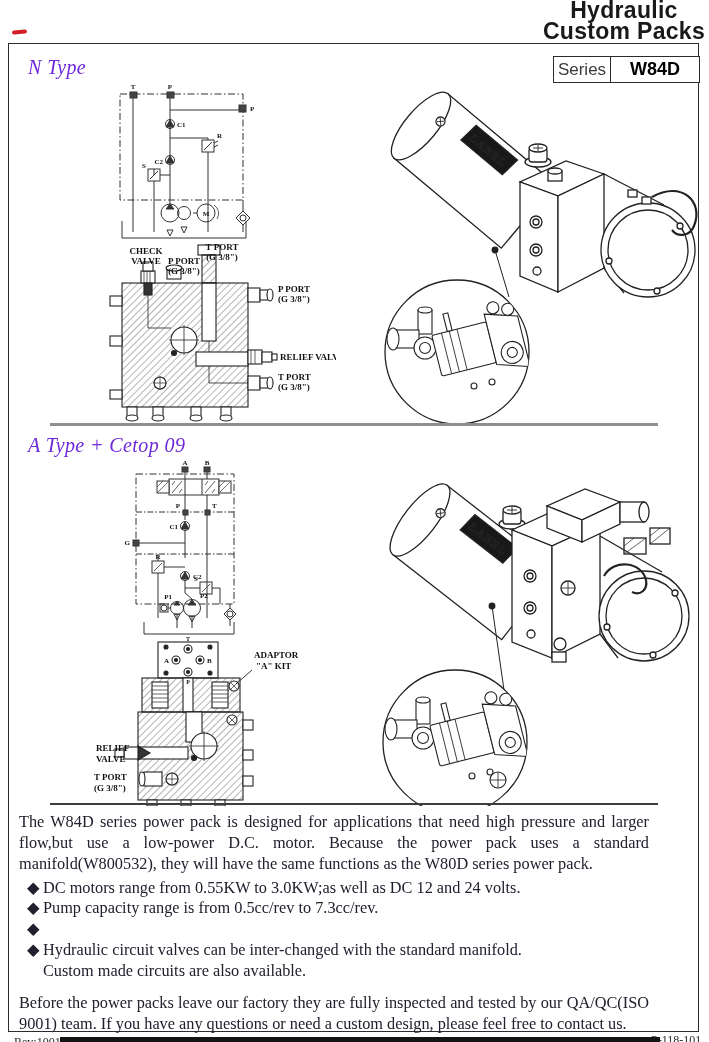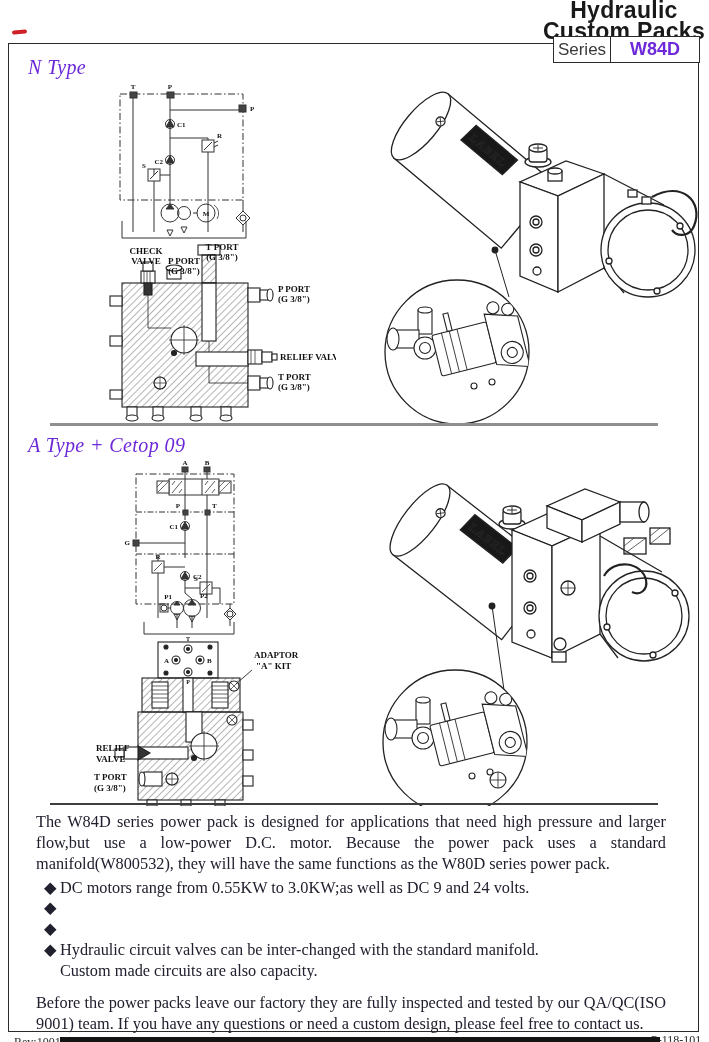--- a/index.html
+++ b/index.html
@@ -8,31 +8,31 @@
     position:relative; width:709px; height:1042px; background:#ffffff;
     font-family:"Liberation Serif", serif; color:#1c1c1c; overflow:hidden;
   }
   .abs { position:absolute; }
   
   .title { top:0px; right:4px; text-align:center; font-family:"Liberation Sans", sans-serif;
            font-weight:bold; font-size:23px; line-height:21px; color:#191919; letter-spacing:.3px; }
   .logo-mark { left:12px; top:30px; width:15px; height:4px; background:#cf2127; border-radius:2px;
                transform:rotate(-6deg); }
   .main-border { left:8px; top:43px; width:691px; height:989px; border:1.6px solid #2b2b2b; }
-  .series-table { left:553px; top:36px; width:147px; height:27px; display:flex; background:#fff;
+  .series-table { left:553px; top:56px; width:147px; height:27px; display:flex; background:#fff;
                   border:1.8px solid #2b2b2b; font-family:"Liberation Sans", sans-serif; }
   .series-cell { display:flex; align-items:center; justify-content:center; }
   .series-label { width:57px; font-size:17px; color:#3a3a3a; border-right:1.8px solid #2b2b2b; }
-  .series-value { flex:1; font-size:18px; font-weight:bold; color:#6d28d9; }
+  .series-value { flex:1; font-size:18px; font-weight:bold; color:#000000; }
   
   .sec-head { font-size:20px; color:#6d28d9; letter-spacing:.4px;font-style:italic; }
   .divider1 { left:50px; top:423px; width:608px; height:3px; background:#8f8f8f; }
   .divider2 { left:50px; top:803px; width:608px; height:2px; background:#3d3d3d; }
   
-  .bodytext { left:36px; top:812px; width:630px; font-size:16.3px; line-height:1.28;
+  .bodytext { left:19px; top:812px; width:630px; font-size:16.3px; line-height:1.28;
               color:#20202e; }
   .bodytext p.just { text-align:justify; }
   .bullets { margin-top:3px; }
   .bullet-row { display:flex; padding-left:8px; }
   .bullet-ch { width:16px; flex:0 0 16px; }
   .bullet-extra { padding-left:24px; }
   .para2 { margin-top:11px; }
   
   .footer-rev { left:14px; top:1035px; font-size:12px; color:#2a2a2a; }
   .footer-ref { left:651px; top:1033px; font-size:12px; color:#2a2a2a; }
@@ -489,33 +489,34 @@
     </g>
   </svg>
 
   <div class="abs divider2"></div>
 
   <div class="abs bodytext">
     <p class="just">The W84D series power pack is designed for applications that need high pressure and larger flow,but use a low-power D.C. motor. Because the power pack uses a standard manifold(W800532), they will have the same functions as the W80D series power pack.</p>
     <div class="bullets">
       <div class="bullet-row">
         <span class="bullet-ch">◆</span>
-        <span>DC motors range from 0.55KW to 3.0KW;as well as DC 9 and 24 volts.</span>
+        <span>DC motors range from 0.55KW to 3.0KW;as well as DC 12 and 24 volts.</span>
       </div>
       <div class="bullet-row">
         <span class="bullet-ch">◆</span>
+        <span>Pump capacity range is from 0.5cc/rev to 7.3cc/rev.</span>
       </div>
       <div class="bullet-row">
         <span class="bullet-ch">◆</span>
       </div>
       <div class="bullet-row">
         <span class="bullet-ch">◆</span>
         <span>Hydraulic circuit valves can be inter-changed with the standard manifold.</span>
       </div>
-      <div class="bullet-extra">Custom made circuits are also capacity.</div>
+      <div class="bullet-extra">Custom made circuits are also available.</div>
     </div>
     <p class="just para2">Before the power packs leave our factory they are fully inspected and tested by our QA/QC(ISO 9001) team. If you have any questions or need a custom design, please feel free to contact us.</p>
 
   </div>
 
   <div class="abs footer-rev">Rev:100111</div>
   <div class="abs footer-ref">P-118-101</div>
   <div class="abs footer-bar"></div>
 
 </div>

